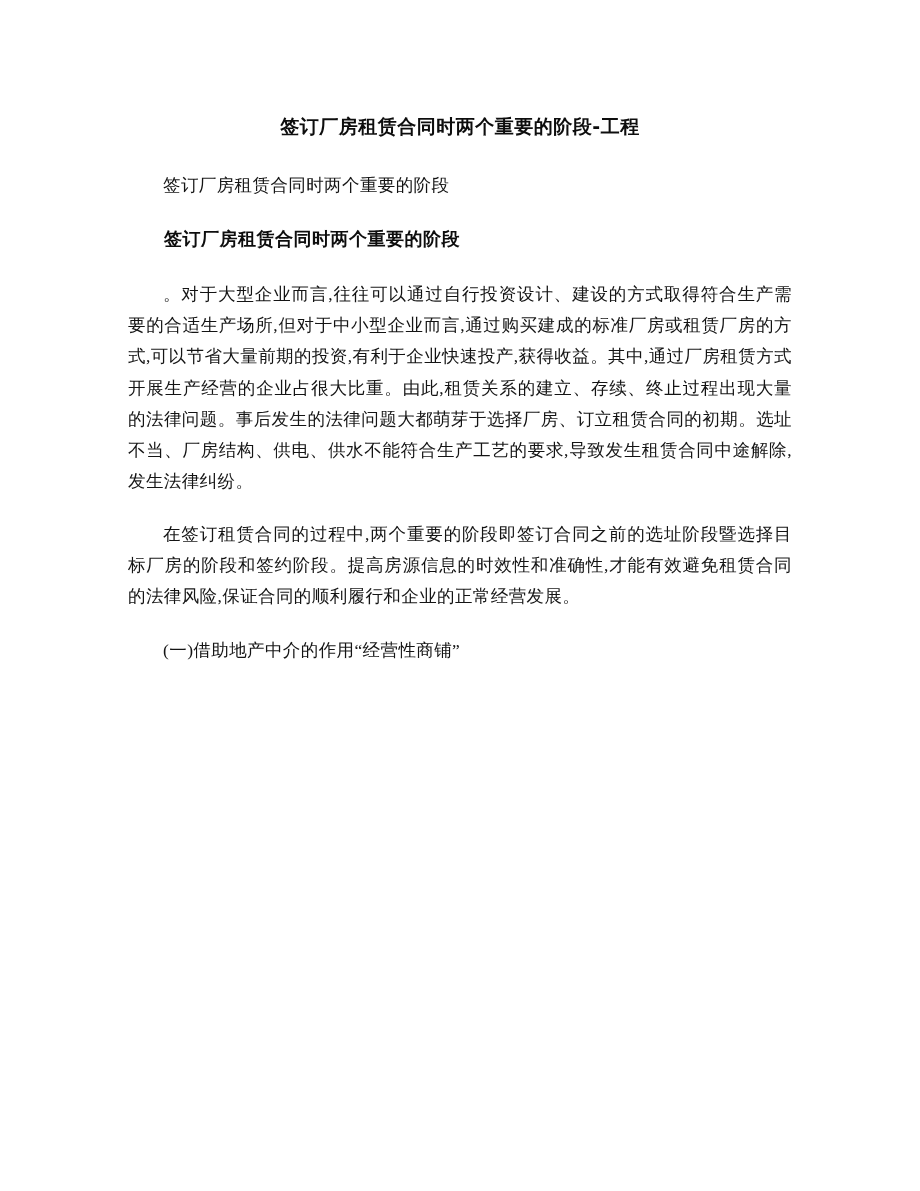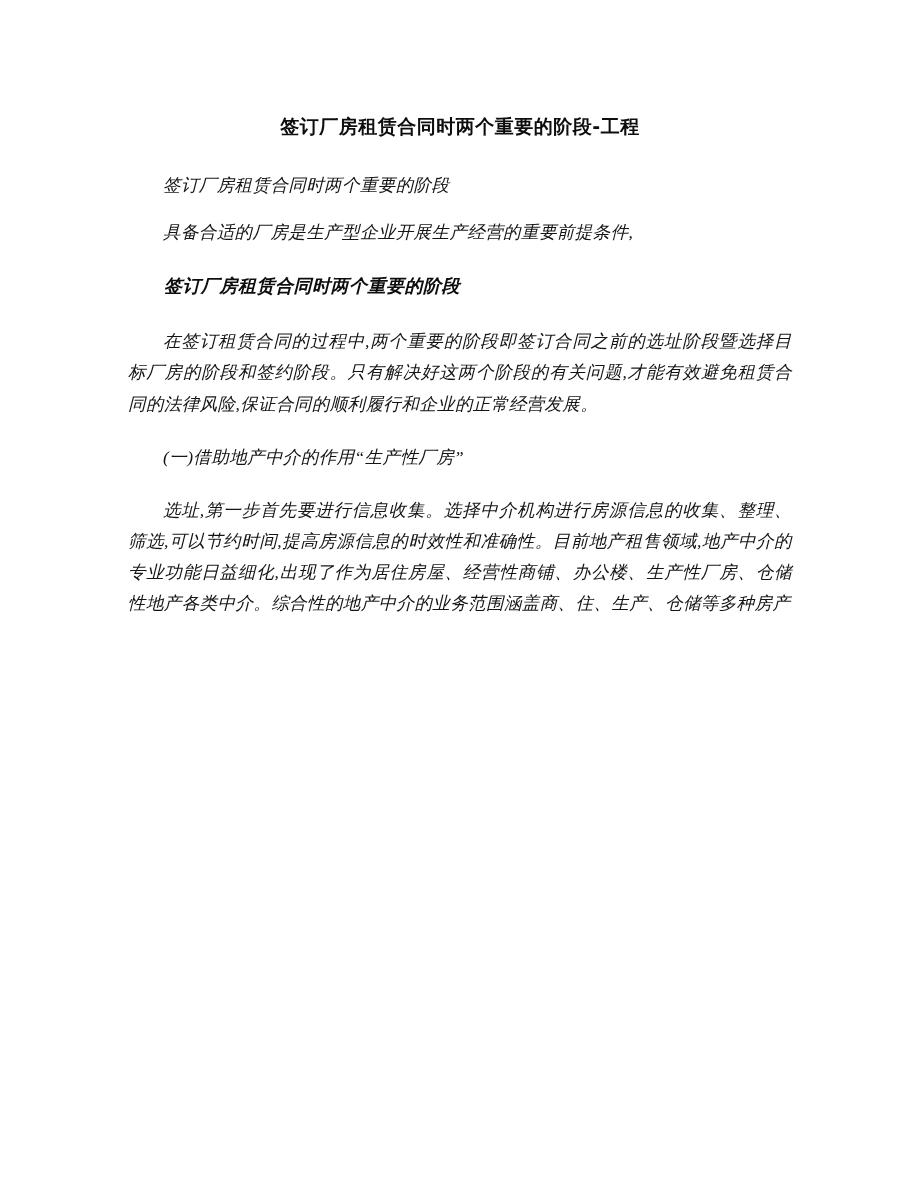--- a/index.html
+++ b/index.html
@@ -31,21 +31,20 @@
     color: #0d0d0d;
   }
   p {
     margin: 0 0 18px 0;
     font-size: 17.5px;
     line-height: 1.78;
     text-align: justify;
     text-justify: inter-ideograph;
     letter-spacing: 0.4px;
     color: #141414;
-    font-style: italic;
   }
   p.indent {
     text-indent: 2em;
   }
   p.subheading {
     font-family: "DejaVu Sans", "Liberation Sans", sans-serif;
     font-weight: bold;
     font-size: 18px;
     text-indent: 2em;
     letter-spacing: 0.5px;
@@ -62,27 +61,26 @@
 </style>
 </head>
 <body>
 
 <div class="page">
 
   <div class="doc-title">签订厂房租赁合同时两个重要的阶段-工程</div>
 
   <p class="indent tight">签订厂房租赁合同时两个重要的阶段</p>
 
-  <p class="indent tight">具备合适的厂房是生产型企业开展生产经营的重要前提条件,</p>
 
   <p class="subheading">签订厂房租赁合同时两个重要的阶段</p>
 
+  <p class="indent block">。对于大型企业而言,往往可以通过自行投资设计、建设的方式取得符合生产需要的合适生产场所,但对于中小型企业而言,通过购买建成的标准厂房或租赁厂房的方式,可以节省大量前期的投资,有利于企业快速投产,获得收益。其中,通过厂房租赁方式开展生产经营的企业占很大比重。由此,租赁关系的建立、存续、终止过程出现大量的法律问题。事后发生的法律问题大都萌芽于选择厂房、订立租赁合同的初期。选址不当、厂房结构、供电、供水不能符合生产工艺的要求,导致发生租赁合同中途解除,发生法律纠纷。</p>
 
-  <p class="indent block">在签订租赁合同的过程中,两个重要的阶段即签订合同之前的选址阶段暨选择目标厂房的阶段和签约阶段。只有解决好这两个阶段的有关问题,才能有效避免租赁合同的法律风险,保证合同的顺利履行和企业的正常经营发展。</p>
+  <p class="indent block">在签订租赁合同的过程中,两个重要的阶段即签订合同之前的选址阶段暨选择目标厂房的阶段和签约阶段。提高房源信息的时效性和准确性,才能有效避免租赁合同的法律风险,保证合同的顺利履行和企业的正常经营发展。</p>
 
 
 
 
-  <p class="indent block">(一)借助地产中介的作用“生产性厂房”</p>
+  <p class="indent block">(一)借助地产中介的作用“经营性商铺”</p>
 
-  <p class="indent">选址,第一步首先要进行信息收集。选择中介机构进行房源信息的收集、整理、筛选,可以节约时间,提高房源信息的时效性和准确性。目前地产租售领域,地产中介的专业功能日益细化,出现了作为居住房屋、经营性商铺、办公楼、生产性厂房、仓储性地产各类中介。综合性的地产中介的业务范围涵盖商、住、生产、仓储等多种房产</p>
 
 </div>
 
 </body></html>

